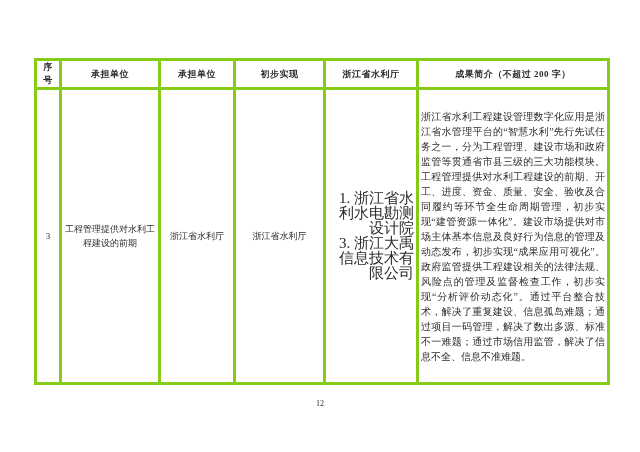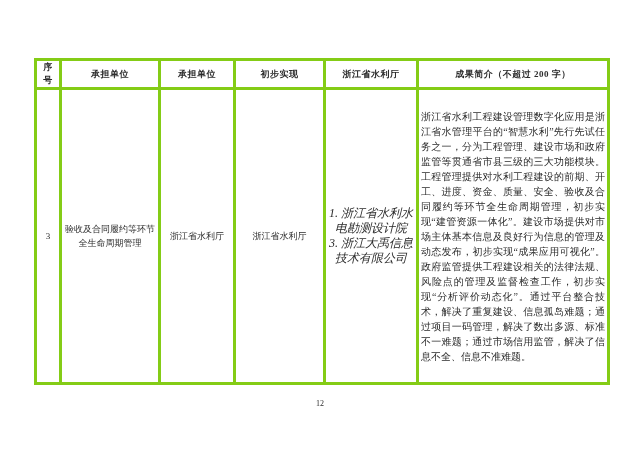--- a/index.html
+++ b/index.html
@@ -49,24 +49,23 @@
   }
   td.cell-center {
     text-align: center;
     line-height: 14px;
   }
   td.cell-partners {
     text-align: left;
     padding: 0 3px;
   }
   .partner-line {
-    font-size: 12px;
+    font-size: 15px;
     line-height: 15px;
-    text-align: center;
-    font-style: italic;
+    text-align: right;
   }
   td.cell-summary {
     padding: 0 3px;
   }
   .summary-text {
     font-size: 10px;
     line-height: 15px;
     text-align: justify;
     text-justify: inter-character;
   }
@@ -100,21 +99,21 @@
         <th>承担单位</th>
         <th>承担单位</th>
         <th>初步实现</th>
         <th>浙江省水利厅</th>
         <th>成果简介（不超过 200 字）</th>
       </tr>
     </thead>
     <tbody>
       <tr>
         <td class="cell-center">3</td>
-        <td class="cell-center">验收及合同履约等环节全生命周期管理</td>
+        <td class="cell-center">工程管理提供对水利工程建设的前期</td>
         <td class="cell-center">浙江省水利厅</td>
         <td class="cell-center">浙江省水利厅</td>
         <td class="cell-partners">
           <div class="partner-line">1. 浙江省水利水电勘测设计院</div>
           <div class="partner-line">3. 浙江大禹信息技术有限公司</div>
         </td>
         <td class="cell-summary">
           <div class="summary-text">浙江省水利工程建设管理数字化应用是浙江省水管理平台的“智慧水利”先行先试任务之一，分为工程管理、建设市场和政府监管等贯通省市县三级的三大功能模块。工程管理提供对水利工程建设的前期、开工、进度、资金、质量、安全、验收及合同履约等环节全生命周期管理，初步实现“建管资源一体化”。建设市场提供对市场主体基本信息及良好行为信息的管理及动态发布，初步实现“成果应用可视化”。政府监管提供工程建设相关的法律法规、风险点的管理及监督检查工作，初步实现“分析评价动态化”。通过平台整合技术，解决了重复建设、信息孤岛难题；通过项目一码管理，解决了数出多源、标准不一难题；通过市场信用监管，解决了信息不全、信息不准难题。</div>
         </td>
       </tr>

